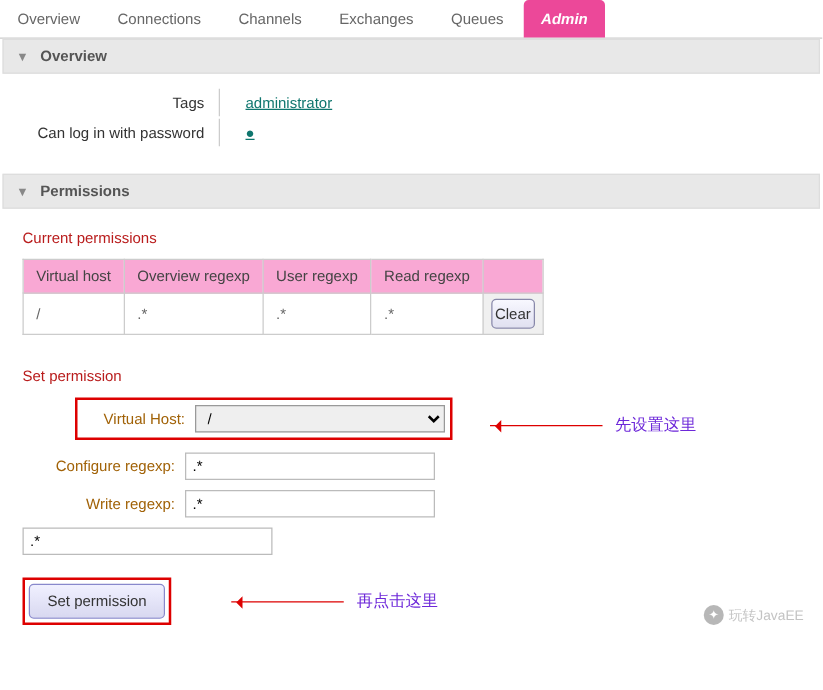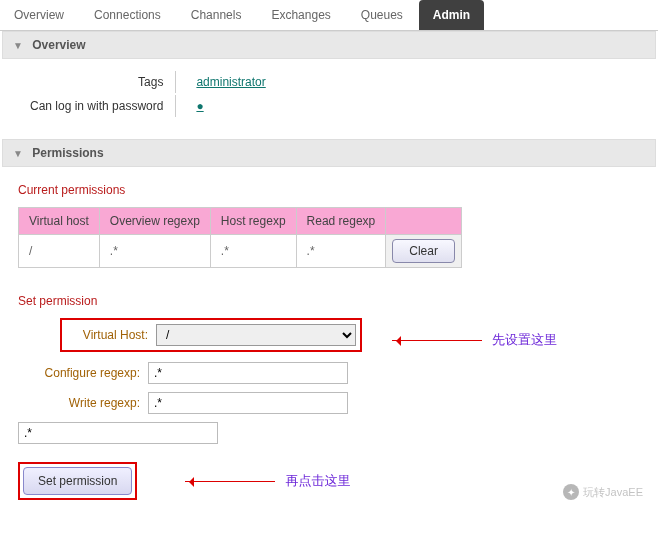--- a/index.html
+++ b/index.html
@@ -1,41 +1,41 @@
 <!DOCTYPE html>
 <html><head>
   <meta charset="utf-8">
   <style>
     * { box-sizing: border-box; margin: 0; padding: 0; }
     body { font-family: Verdana, Arial, sans-serif; font-size: 12px; color: #333; background: #fff; width: 658px; }
     
     .tabs { display: flex; border-bottom: 1px solid #ccc; }
     .tab { padding: 8px 14px; margin-right: 2px; color: #666; cursor: pointer; font-size: 12px; }
-    .tab.active { background: #404040; color: #fff; font-weight: bold; border-radius: 4px 4px 0 0; }
+    .tab.active { background: #ec4899; color: #fff; font-weight: bold; border-radius: 4px 4px 0 0; font-style: italic; }
     
     .page-title { font-size: 24px; font-weight: normal; color: #444; padding: 18px 0 18px 18px; }
     .page-title b { font-weight: normal; }
     
     .section-header { background: #e8e8e8; padding: 6px 10px; border: 1px solid #ddd; font-weight: bold; color: #555; cursor: pointer; margin: 0 2px 10px 2px; }
     .section-header .chevron { display: inline-block; margin-right: 6px; color: #888; font-size: 10px; }
     
     .info-table { margin: 0 0 20px 18px; }
     .info-table tr td { padding: 4px 10px; }
     .info-table tr td:first-child { text-align: right; color: #333; }
     .info-table tr td.sep { border-left: 1px solid #ccc; padding-left: 20px; color: #0f766e; text-decoration: underline; }
     
     .subheading { padding: 6px 18px 10px 18px; color: #b91c1c; }
     
     .perm-table { margin: 0 18px 20px 18px; border-collapse: collapse; }
     .perm-table th, .perm-table td { border: 1px solid #ccc; padding: 6px 10px; text-align: left; font-weight: normal; font-size: 12px; }
     .perm-table th { background: #f9a8d4; color: #444; }
     .perm-table td { color: #666; }
     .perm-table td.btn-cell { background: #f0f0f0; padding: 4px 6px; }
     
-    .clear-btn { background: linear-gradient(#f8f8ff, #e0e0f0); border: 1px solid #8888aa; border-radius: 4px; padding: 4px 16px; cursor: pointer; font-size: 12px; color: #333; }
+    .clear-btn { background: linear-gradient(#f8f8ff, #e0e0f0); border: 1px solid #8888aa; border-radius: 4px; padding: 4px 2px; cursor: pointer; font-size: 12px; color: #333; }
     
     .form-area { margin: 0 18px; }
     .form-row { display: flex; align-items: center; margin-bottom: 8px; }
     .form-row label { width: 130px; text-align: right; padding-right: 8px; color: #a16207; }
     .form-row input[type=text] { width: 200px; padding: 3px 5px; border: 1px solid #bbb; font-size: 12px; }
     .form-row select { width: 200px; padding: 2px 5px; border: 1px solid #999; font-size: 12px; height: 22px; }
     
     .highlight-box { border: 2px solid #d00; padding: 4px; display: inline-flex; align-items: center; }
     .vhost-row .form-row { margin-bottom: 0; }
     .vhost-row { margin-bottom: 10px; margin-left: 42px; }
@@ -92,21 +92,21 @@
     <span>Permissions</span>
   </div>
 
   <div class="subheading">Current permissions</div>
 
   <table class="perm-table">
     <tbody>
         <tr>
       <th>Virtual host</th>
       <th>Overview regexp</th>
-      <th>Host regexp</th>
+      <th>User regexp</th>
       <th>Read regexp</th>
       <th></th>
     </tr>
     <tr>
       <td>/</td>
       <td>.*</td>
       <td>.*</td>
       <td>.*</td>
       <td class="btn-cell">
         <button class="clear-btn">Clear</button>

